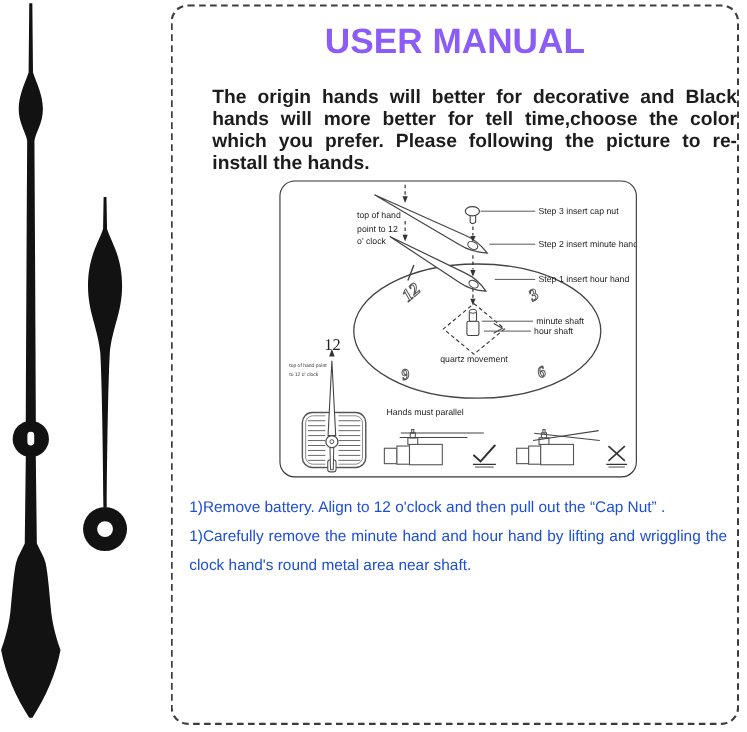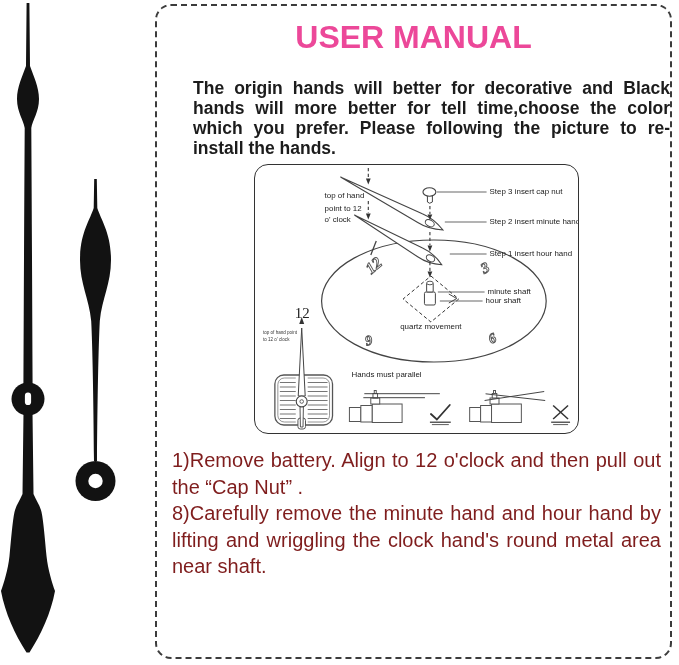--- a/index.html
+++ b/index.html
@@ -8,34 +8,34 @@
     font-family:"Liberation Sans","DejaVu Sans",sans-serif;color:#1a1a1a;
   }
   .stage{position:absolute;inset:0;}
   .hand-svg{position:absolute;}
   .panel{
     position:absolute;left:155px;top:4px;width:517px;height:655px;
     border:2px dashed #3c3c3c;border-radius:16px;box-sizing:border-box;background:#fff;
   }
   .title{
     position:absolute;top:13px;left:0;width:100%;text-align:center;margin:0;
-    font-size:32px;font-weight:bold;color:#ec4899;letter-spacing:0px;
+    font-size:32px;font-weight:bold;color:#8b5cf6;letter-spacing:0px;
   }
   .intro{
     position:absolute;top:56px;left:20px;width:477px;margin:16px;
     font-size:17.5px;font-weight:bold;line-height:20px;text-align:justify;color:#1c1c1c;
   }
   .diagram{
     position:absolute;left:97px;top:158px;width:325px;height:270px;
     border:1.6px solid #333;border-radius:14px;box-sizing:border-box;background:#fff;
   }
   .diagram svg{position:absolute;left:0;top:0;width:100%;height:100%;}
   .instructions{
     position:absolute;left:15px;top:441px;width:489px;
-    font-size:20px;line-height:26.6px;text-align:justify;color:#7f1d1d;
+    font-size:14px;line-height:26.6px;text-align:justify;color:#1d4ed8;
   }
   .instructions p{margin:0;}
   .dlabel{font-size:8px;fill:#222;font-family:"Liberation Sans","DejaVu Sans",sans-serif;}
   .dlabel-tiny{font-size:4.6px;fill:#333;font-family:"Liberation Sans","DejaVu Sans",sans-serif;}
   .numeral{font-family:"Liberation Serif","DejaVu Serif",serif;font-style:italic;font-weight:bold;}
 </style>
 </head>
 <body>
 
 <div class="stage">
@@ -186,17 +186,17 @@
           <line x1="300" y1="240.5" x2="315" y2="254" stroke-width="1.5"></line>
           <line x1="315" y1="240.5" x2="300" y2="254" stroke-width="1.5"></line>
           <line x1="298" y1="257.2" x2="317" y2="257.2" stroke-width="1.2"></line>
           <line x1="300" y1="259.6" x2="315" y2="259.6" stroke-width="0.8"></line>
         </g>
       </svg>
     </div>
 
     <div class="instructions">
       <p>1)Remove battery. Align to 12 o'clock and then pull out the “Cap Nut” .</p>
-      <p>8)Carefully remove the minute hand and hour hand by lifting and wriggling the clock hand's round metal area near shaft.</p>
+      <p>1)Carefully remove the minute hand and hour hand by lifting and wriggling the clock hand's round metal area near shaft.</p>
     </div>
 
   </div>
 </div>
 
 </body></html>

